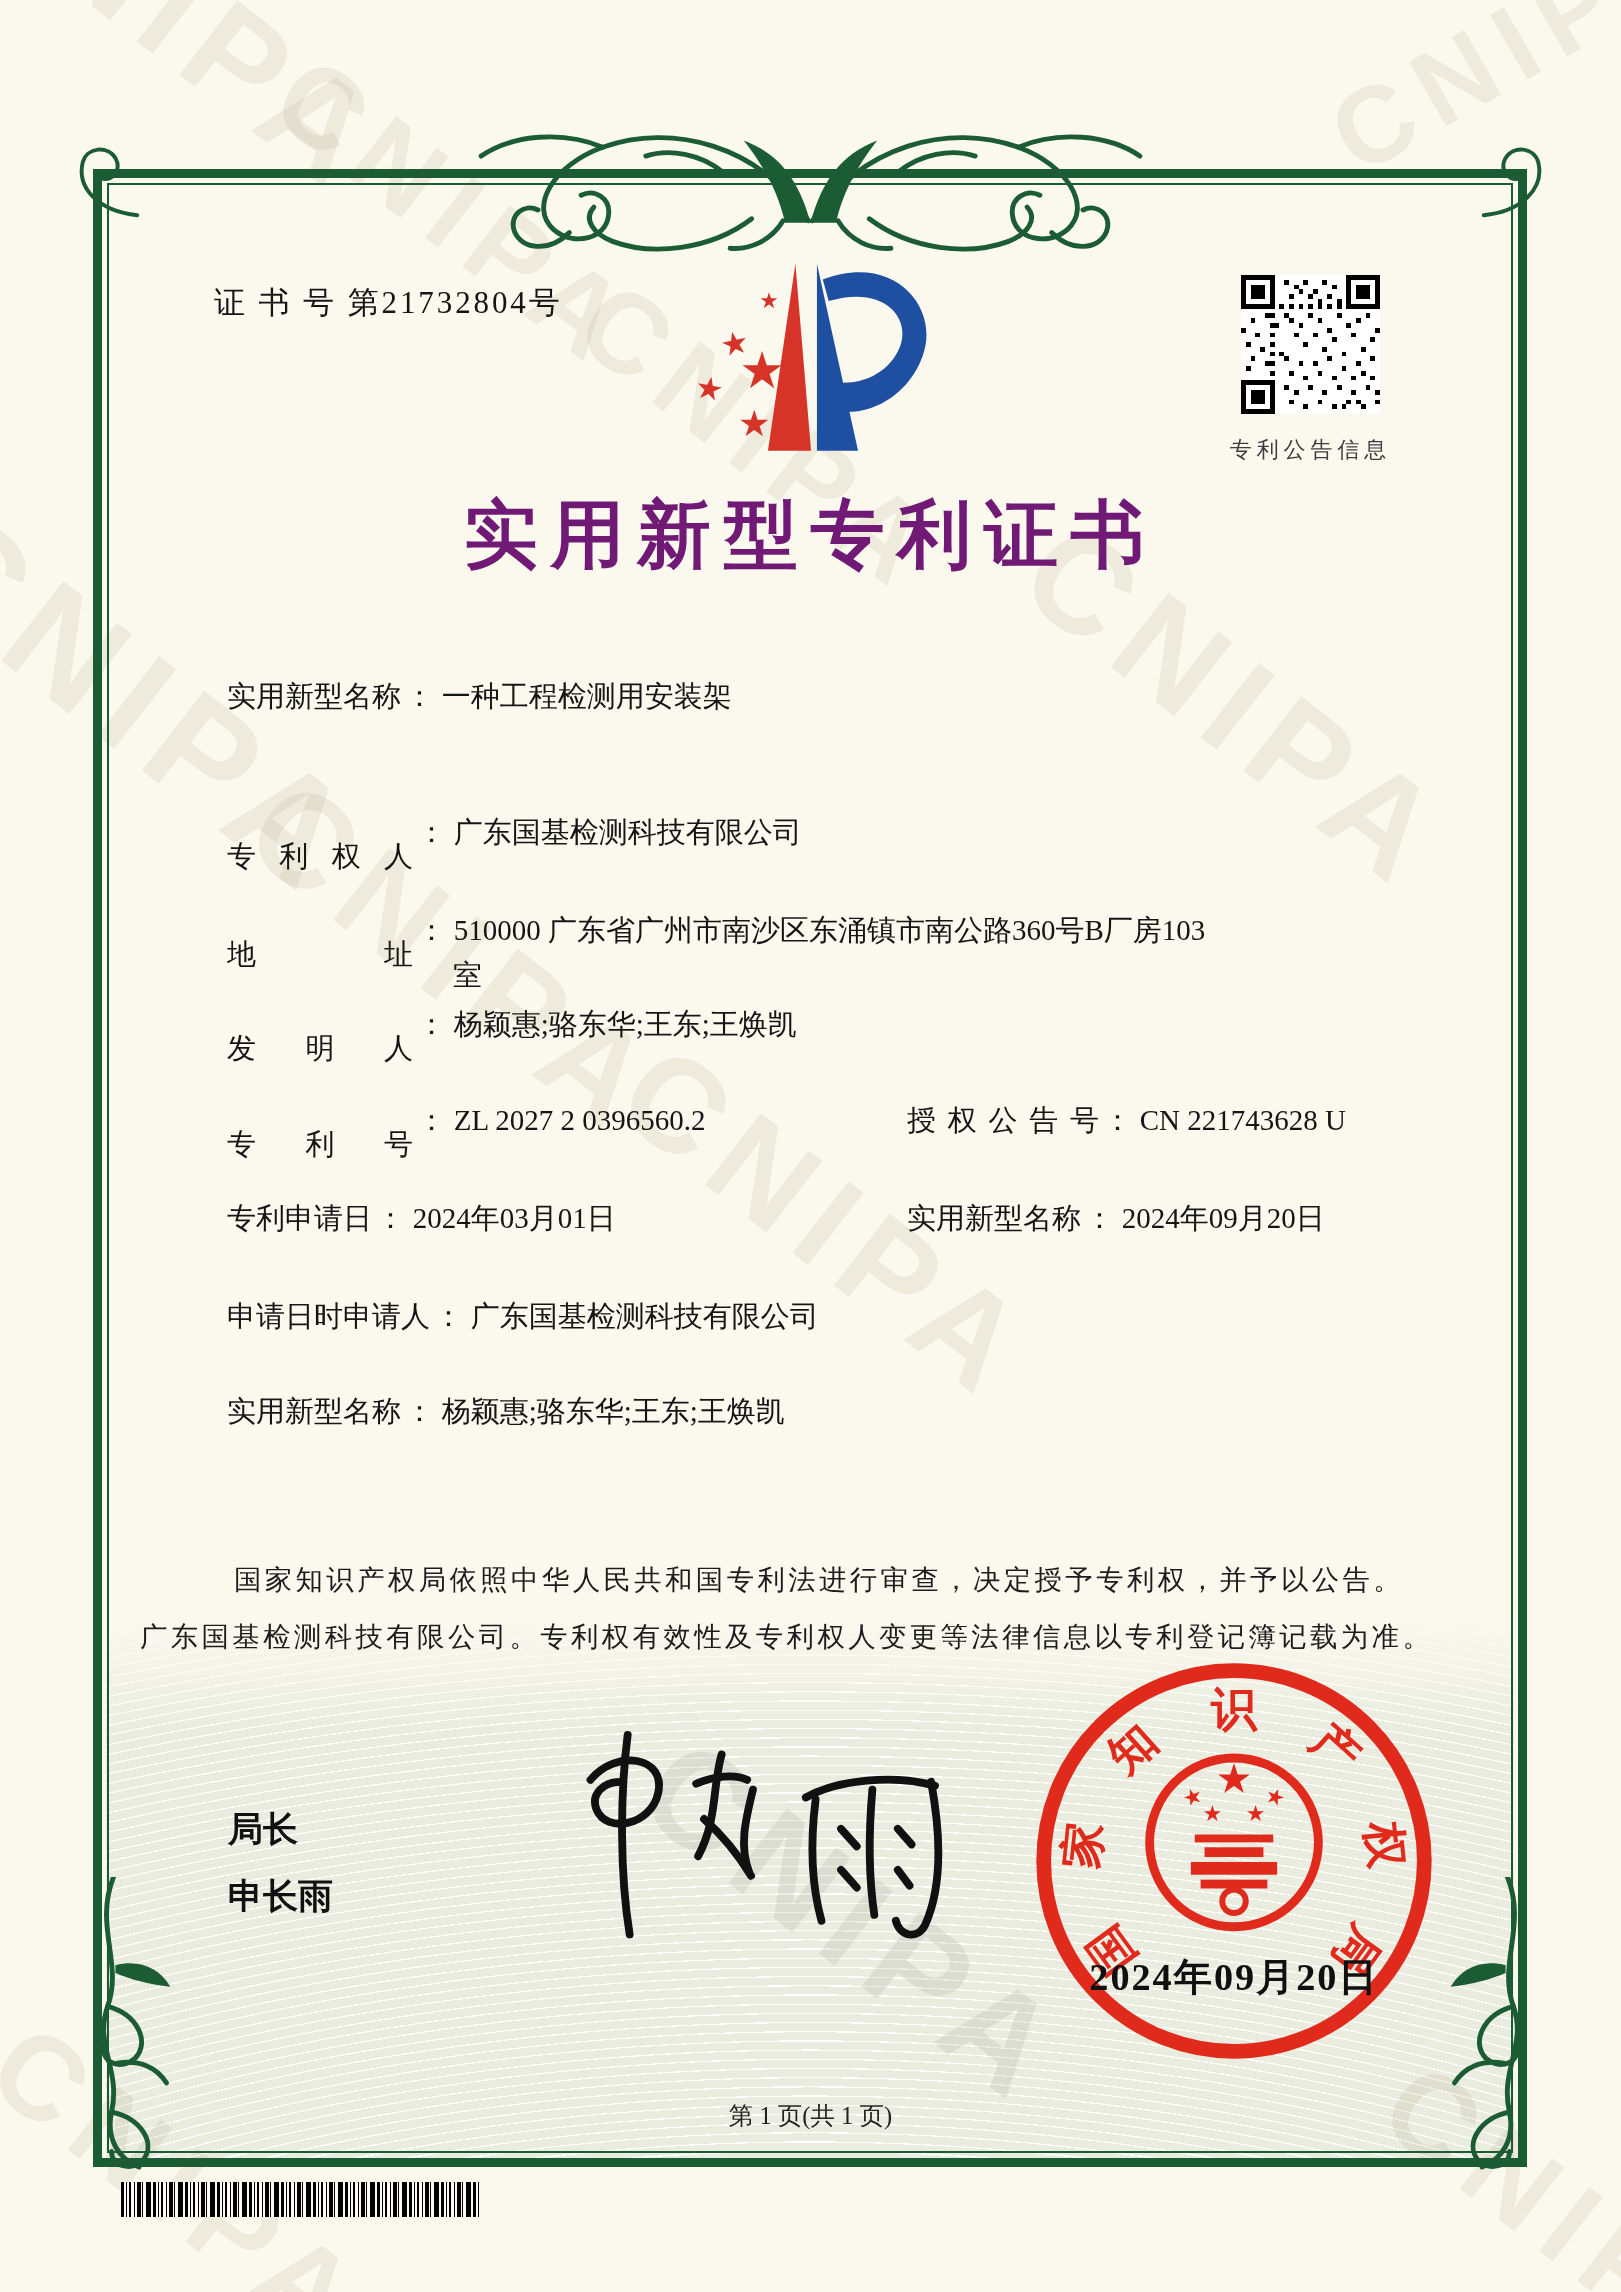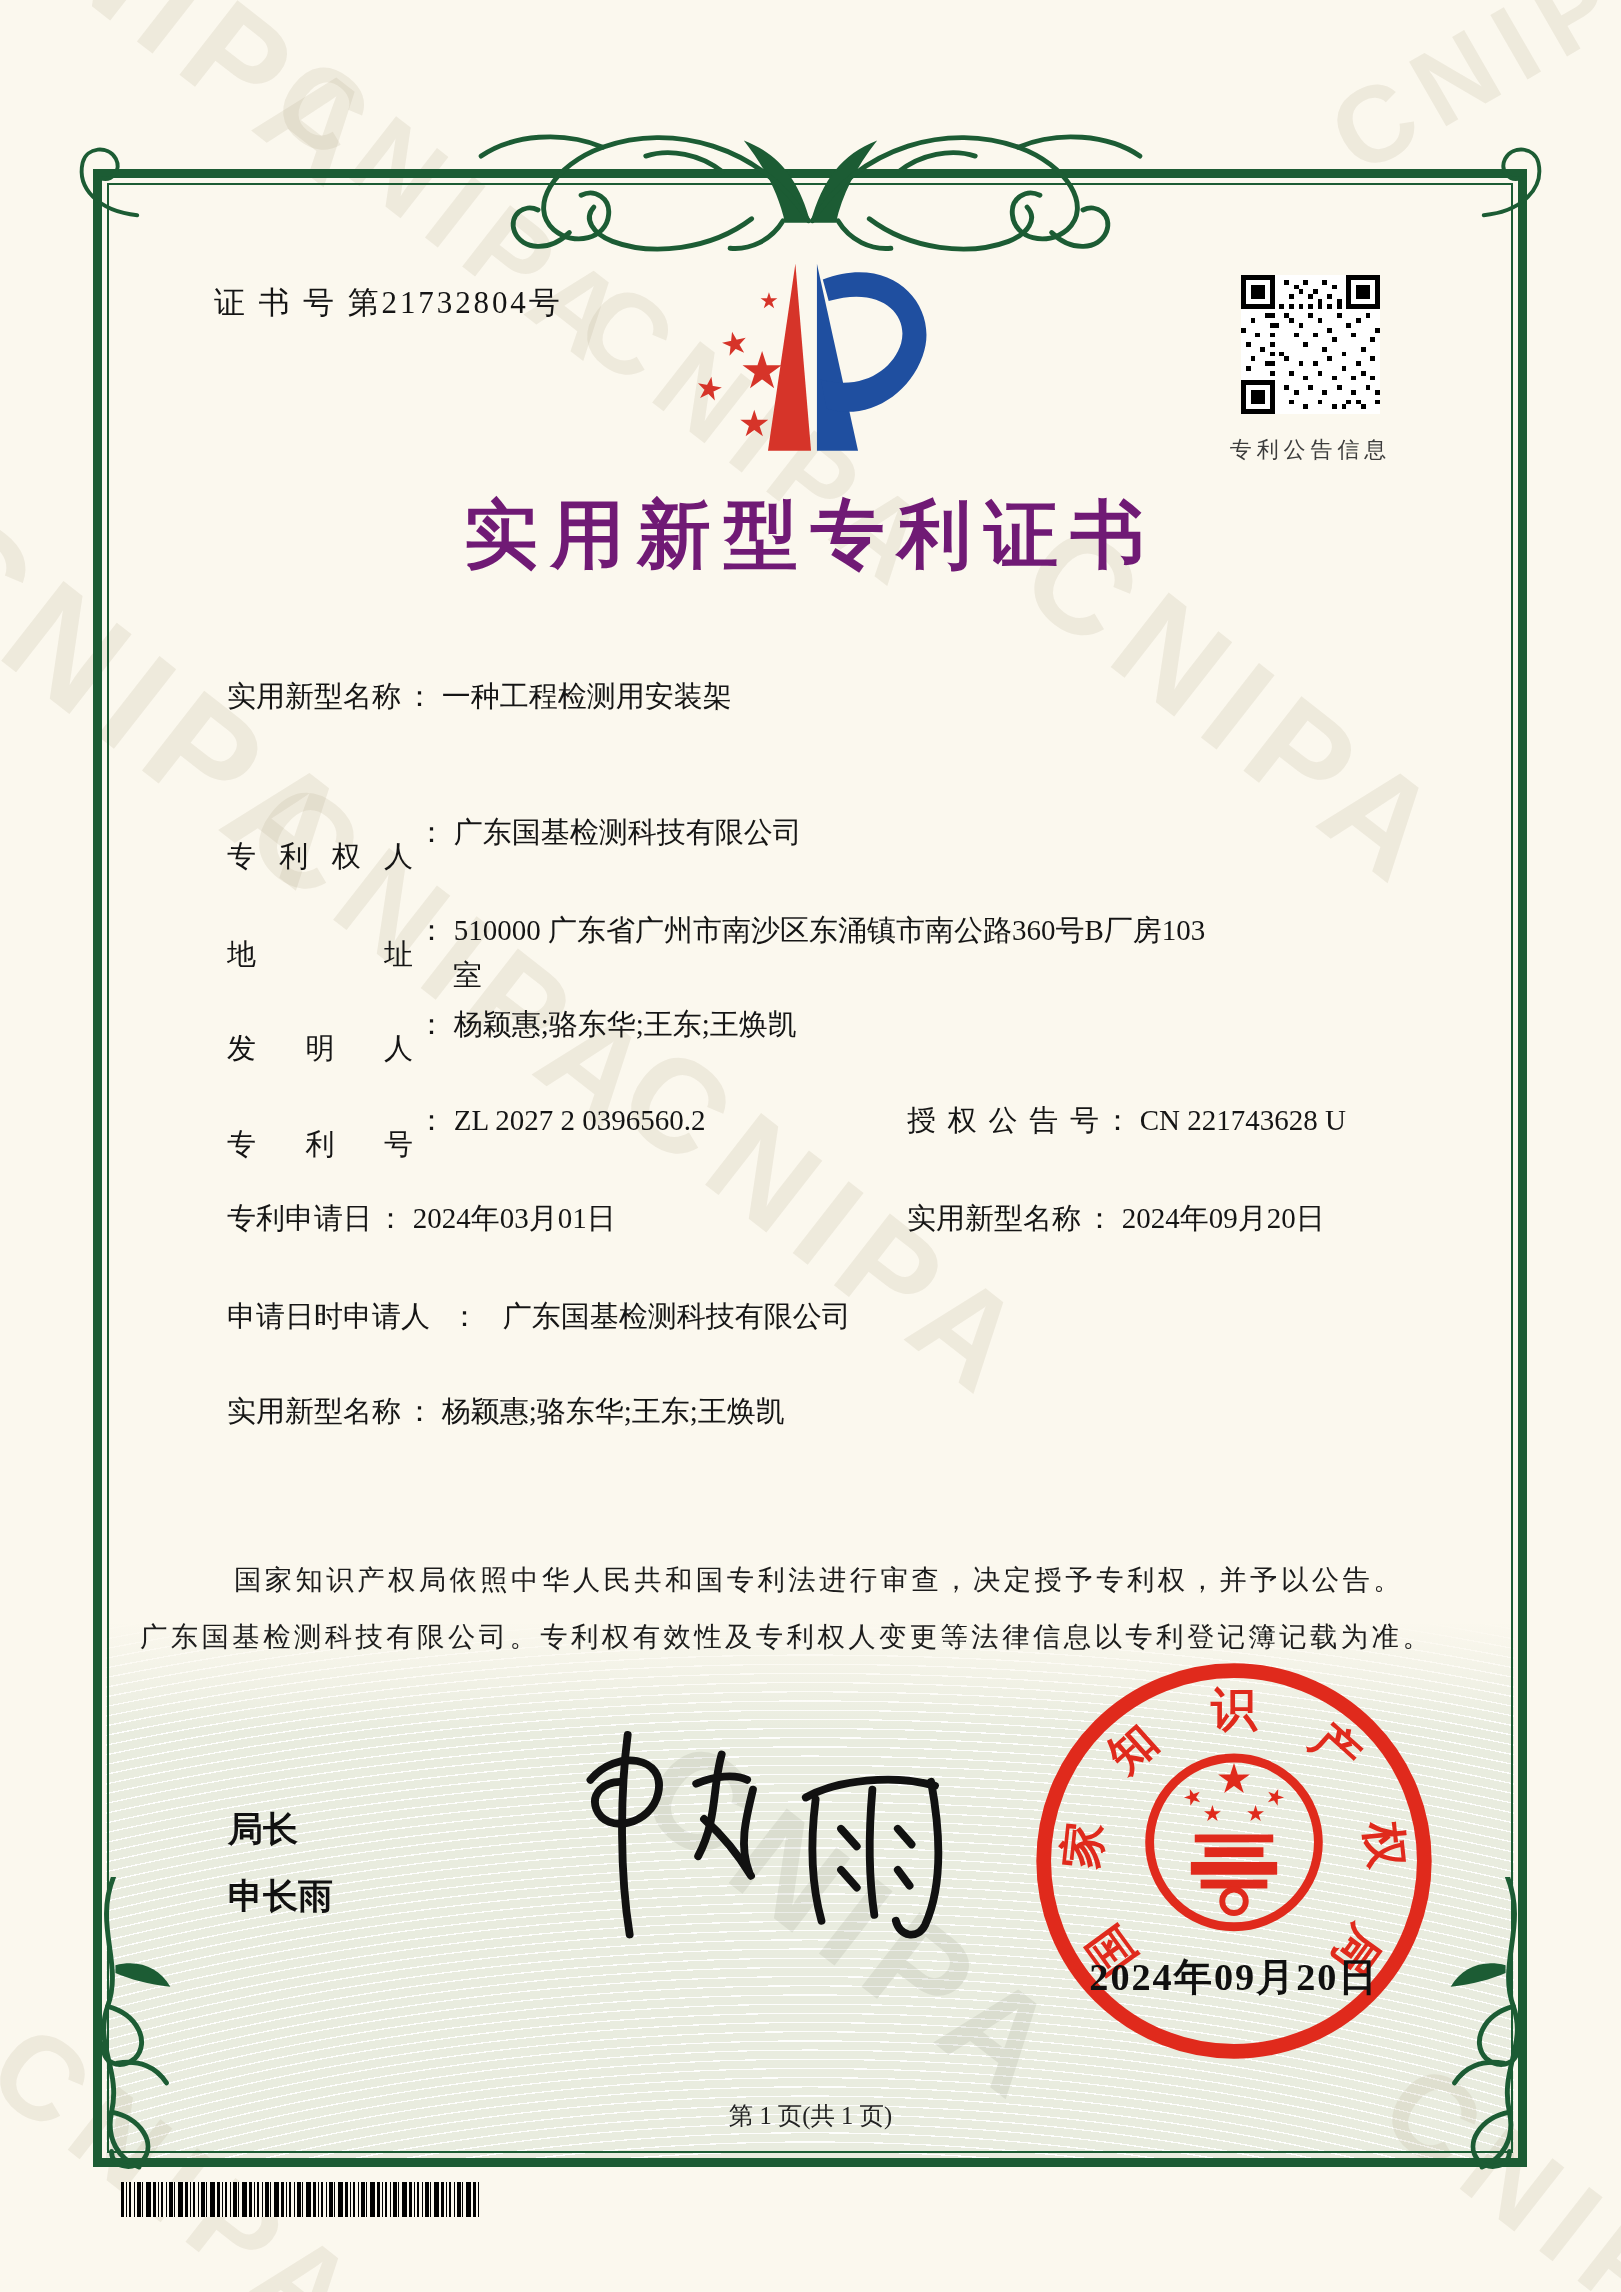--- a/index.html
+++ b/index.html
@@ -199,21 +199,21 @@
   <div class="row" style="top:1200px;">
     <span class="lbl">专利申请日</span>
       <span class="colon">：</span>
       <span class="val">2024年03月01日</span>
   </div>
   <div class="row rcol" style="top:1200px;left:907px;">
     <span class="lbl">实用新型名称</span>
       <span class="colon">：</span>
       <span class="val">2024年09月20日</span>
   </div>
-  <div class="row" style="top:1298px;gap:16px;">
+  <div class="row" style="top:1298px;">
     <span class="lbl">申请日时申请人</span>
       <span class="colon">：</span>
       <span class="val">广东国基检测科技有限公司</span>
   </div>
   <div class="row" style="top:1393px;">
     <span class="lbl">实用新型名称</span>
       <span class="colon">：</span>
       <span class="val">杨颖惠;骆东华;王东;王焕凯</span>
   </div>
 

